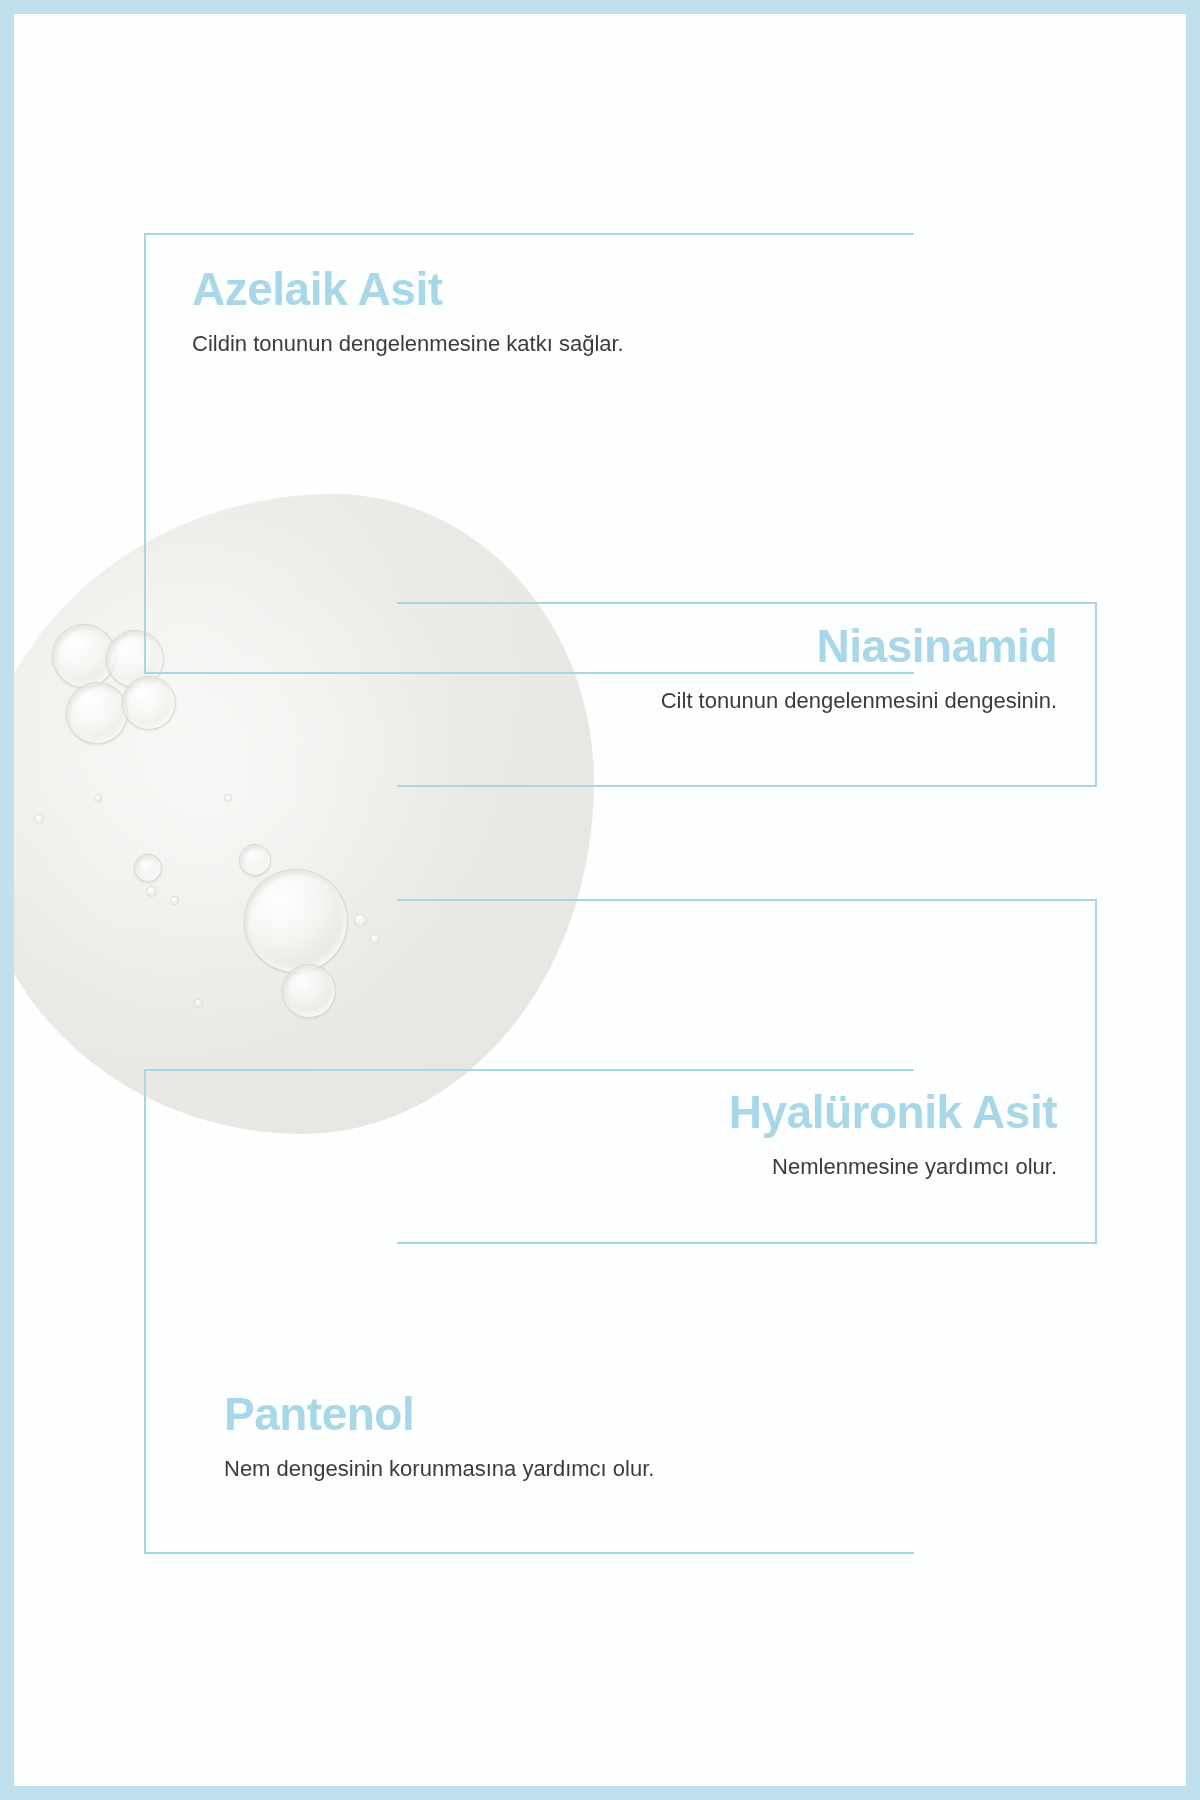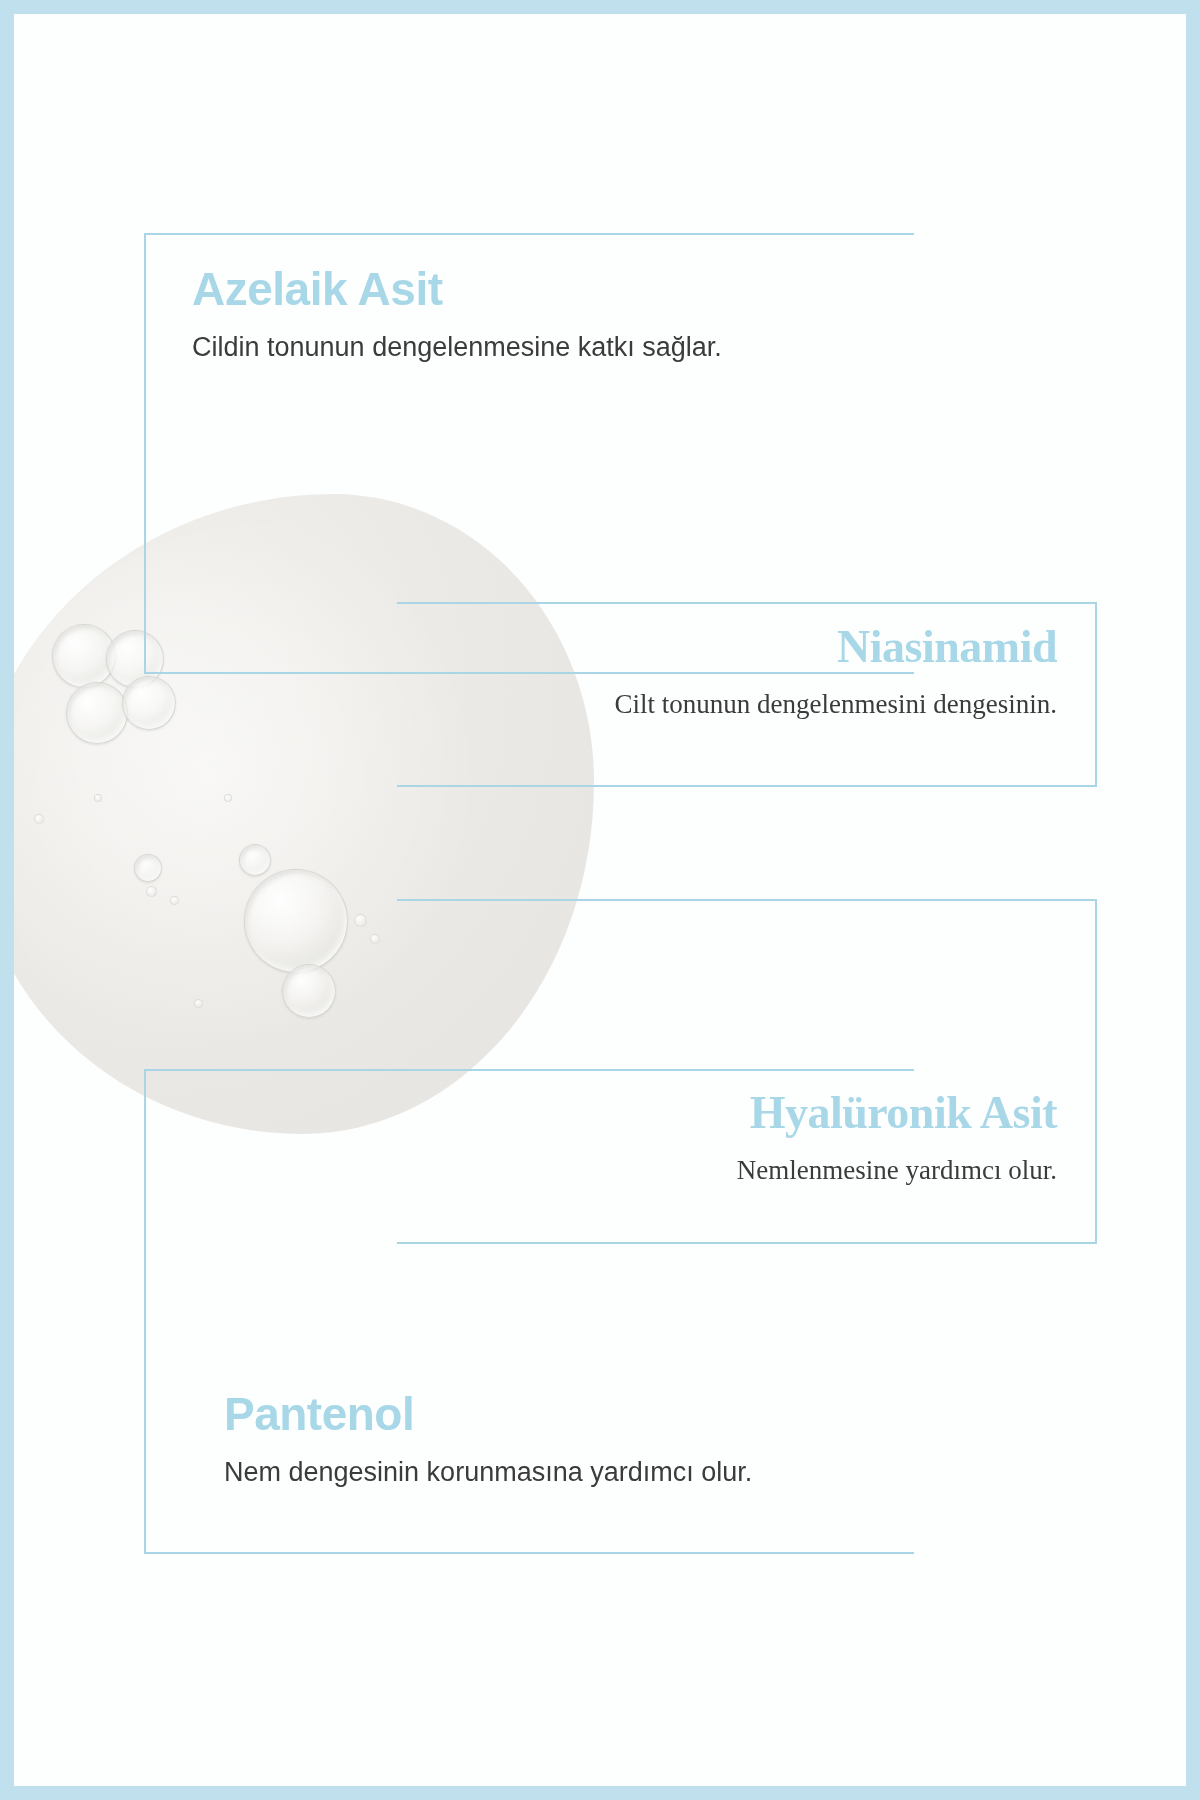--- a/index.html
+++ b/index.html
@@ -99,27 +99,27 @@
   .entry h2 {
     margin: 0;
     font-size: 46px;
     font-weight: bold;
     letter-spacing: -0.5px;
     color: #a8d7e8;
     line-height: 1.12;
   }
   .entry p {
     margin: 14px 0 0 0;
-    font-size: 27px;
+    font-size: 22px;
     font-weight: 400;
     color: #3b3b3b;
     line-height: 1.28;
   }
   .align-left { text-align: left; }
-  .align-right { text-align: right; font-family: Liberation Serif, serif; }
+  .align-right { text-align: right; }
 </style>
 </head>
 <body>
 
 <div class="page">
   <div class="canvas">
 
     <div class="blob-wrap">
       <div class="blob"></div>
       <div class="blob-shade"></div>

